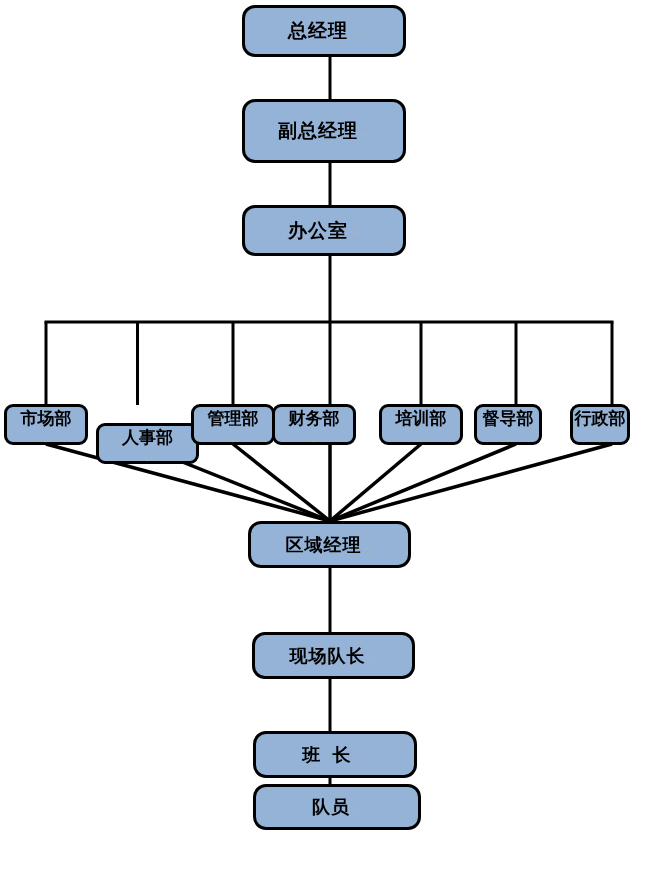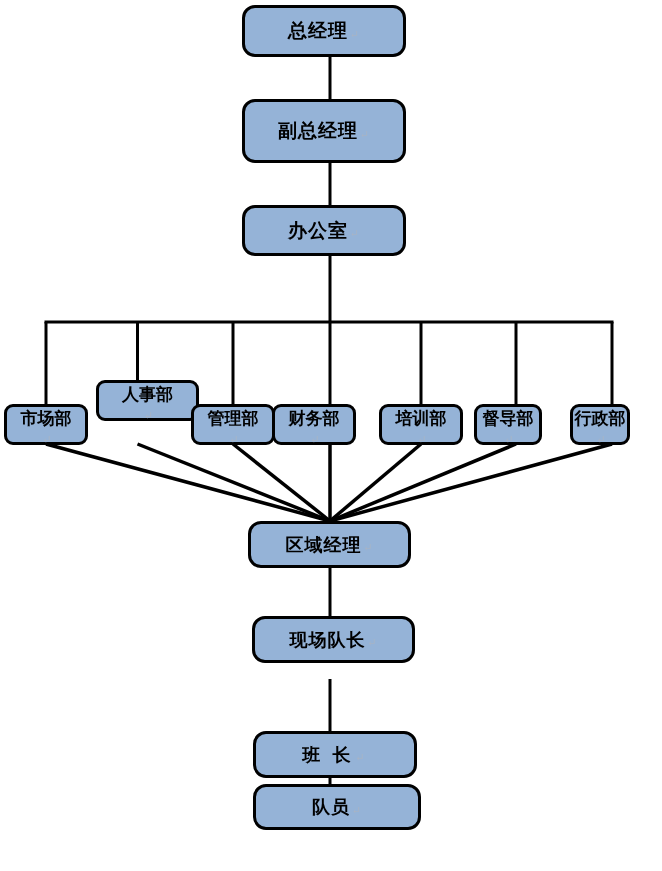--- a/index.html
+++ b/index.html
@@ -103,21 +103,21 @@
   <div class="node main" style="left:242px;top:205px;width:164px;height:51px">
     <span>办公室</span>
       <span class="mark">↵</span>
   </div>
 
   <div class="node dept" style="left:4px;top:404px;width:84px;height:41px">
     <span>市场部</span>
       <span class="mark">↵</span>
   </div>
 
-  <div class="node dept" style="left:96px;top:380px;width:103px;height:41px">
+  <div class="node dept" style="left:96px;top:423px;width:103px;height:41px">
     <span>人事部</span>
       <span class="mark">↵</span>
   </div>
 
   <div class="node dept" style="left:191px;top:404px;width:84px;height:41px">
     <span>管理部</span>
       <span class="mark">↵</span>
   </div>
 
   <div class="node dept" style="left:272px;top:404px;width:84px;height:41px">
@@ -138,21 +138,21 @@
   <div class="node dept" style="left:570px;top:404px;width:60px;height:41px">
     <span>行政部</span>
       <span class="mark">↵</span>
   </div>
 
   <div class="node main" style="left:248px;top:521px;width:163px;height:47px;font-size:18px">
     <span>区域经理</span>
       <span class="mark">↵</span>
   </div>
 
-  <div class="node main" style="left:252px;top:616px;width:163px;height:47px;font-size:18px">
+  <div class="node main" style="left:252px;top:632px;width:163px;height:47px;font-size:18px">
     <span>现场队长</span>
       <span class="mark">↵</span>
   </div>
 
   <div class="node main" style="left:253px;top:731px;width:164px;height:47px;font-size:18px;letter-spacing:3px">
     <span>班 长</span>
       <span class="mark">↵</span>
   </div>
 
   <div class="node main" style="left:253px;top:784px;width:168px;height:46px;font-size:18px">

